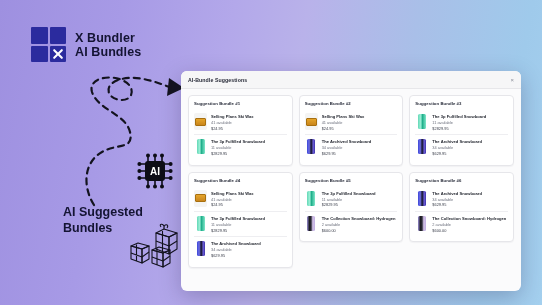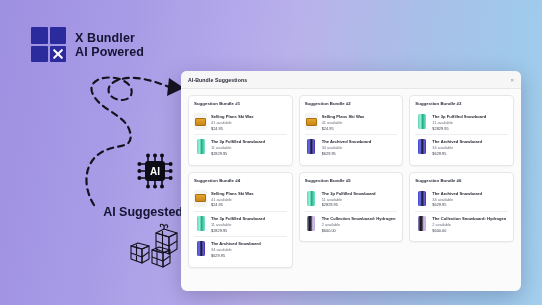--- a/index.html
+++ b/index.html
@@ -17,21 +17,21 @@
   
   #brand{position:absolute;left:31px;top:27px;display:flex;align-items:center;gap:9px;}
   .logo-grid{width:35px;height:35px;display:grid;grid-template-columns:1fr 1fr;grid-template-rows:1fr 1fr;gap:2px;}
   .logo-sq{background:#2b2b9e;border-radius:1px;}
   .logo-sq.mark{position:relative;}
   .logo-sq.mark svg{position:absolute;left:50%;top:50%;transform:translate(-50%,-50%);}
   .brand-text{display:flex;flex-direction:column;line-height:1.12;}
   .brand-text span{font-size:12.5px;font-weight:bold;color:#141433;letter-spacing:.1px;}
 
   
-  #caption{position:absolute;left:63px;top:205px;width:120px;text-align:right;}
+  #caption{position:absolute;left:63px;top:205px;width:120px;}
   #caption .cap-line{font-size:12.5px;font-weight:bold;color:#141433;line-height:1.25;}
   #gifts{position:absolute;left:128px;top:222px;}
   #chip{position:absolute;left:136px;top:152px;}
   #arrow{position:absolute;left:78px;top:66px;}
 
   
   #panel{
     position:absolute;left:181px;top:71px;width:340px;height:220px;
     background:#fbfbfc;border-radius:6px;
     box-shadow:0 6px 22px rgba(30,25,70,.26);
@@ -82,21 +82,21 @@
       <div class="logo-sq"></div>
       <div class="logo-sq"></div>
       <div class="logo-sq mark">
         <svg width="12" height="12" viewBox="0 0 12 12" aria-hidden="true">
           <path d="M2.2 2.2 L9.8 9.8 M9.8 2.2 L2.2 9.8" stroke="#ffffff" stroke-width="2.1" stroke-linecap="round"></path>
         </svg>
       </div>
     </div>
     <div class="brand-text">
       <span>X Bundler</span>
-      <span>AI Powered</span>
+      <span>AI Bundles</span>
     </div>
   </div>
 
   <div id="arrow">
     <svg width="110" height="145" viewBox="0 0 110 145" aria-hidden="true">
       <path d="M16 139 C 4 120, 6 96, 24 86 C 40 77, 56 84, 52 66 C 48 48, 20 44, 14 26 C 10 13, 30 8, 44 14 C 58 20, 56 34, 44 34 C 30 34, 24 20, 40 14 C 58 8, 78 16, 94 22" fill="none" stroke="#13131e" stroke-width="2.2" stroke-linecap="round" stroke-dasharray="6 5"></path>
       <path d="M91 12 L106 22 L89 30 Z" fill="#13131e"></path>
     </svg>
   </div>
 
@@ -153,20 +153,21 @@
         <path d="M24 28 L31 25 L42 28 L35 31 Z"></path>
         <path d="M24 28 L24 41 L35 45 L35 31 Z"></path>
         <path d="M35 31 L42 28 L42 41 L35 45 Z"></path>
         <path d="M29 26.5 L29 43 M24 35 L35 39 M35 39 L42 34"></path>
       </g>
     </svg>
   </div>
 
   <div id="caption">
     <div class="cap-line">AI Suggested</div>
+    <div class="cap-line">Bundles</div>
   </div>
 
   <div id="panel">
     <div id="panel-head">
       <div id="panel-title">AI-Bundle Suggestions</div>
       <div id="close-btn">×</div>
     </div>
     <div id="panel-body">
         <div class="bundle">
           <div class="bundle-title">Suggestion Bundle #1</div>

